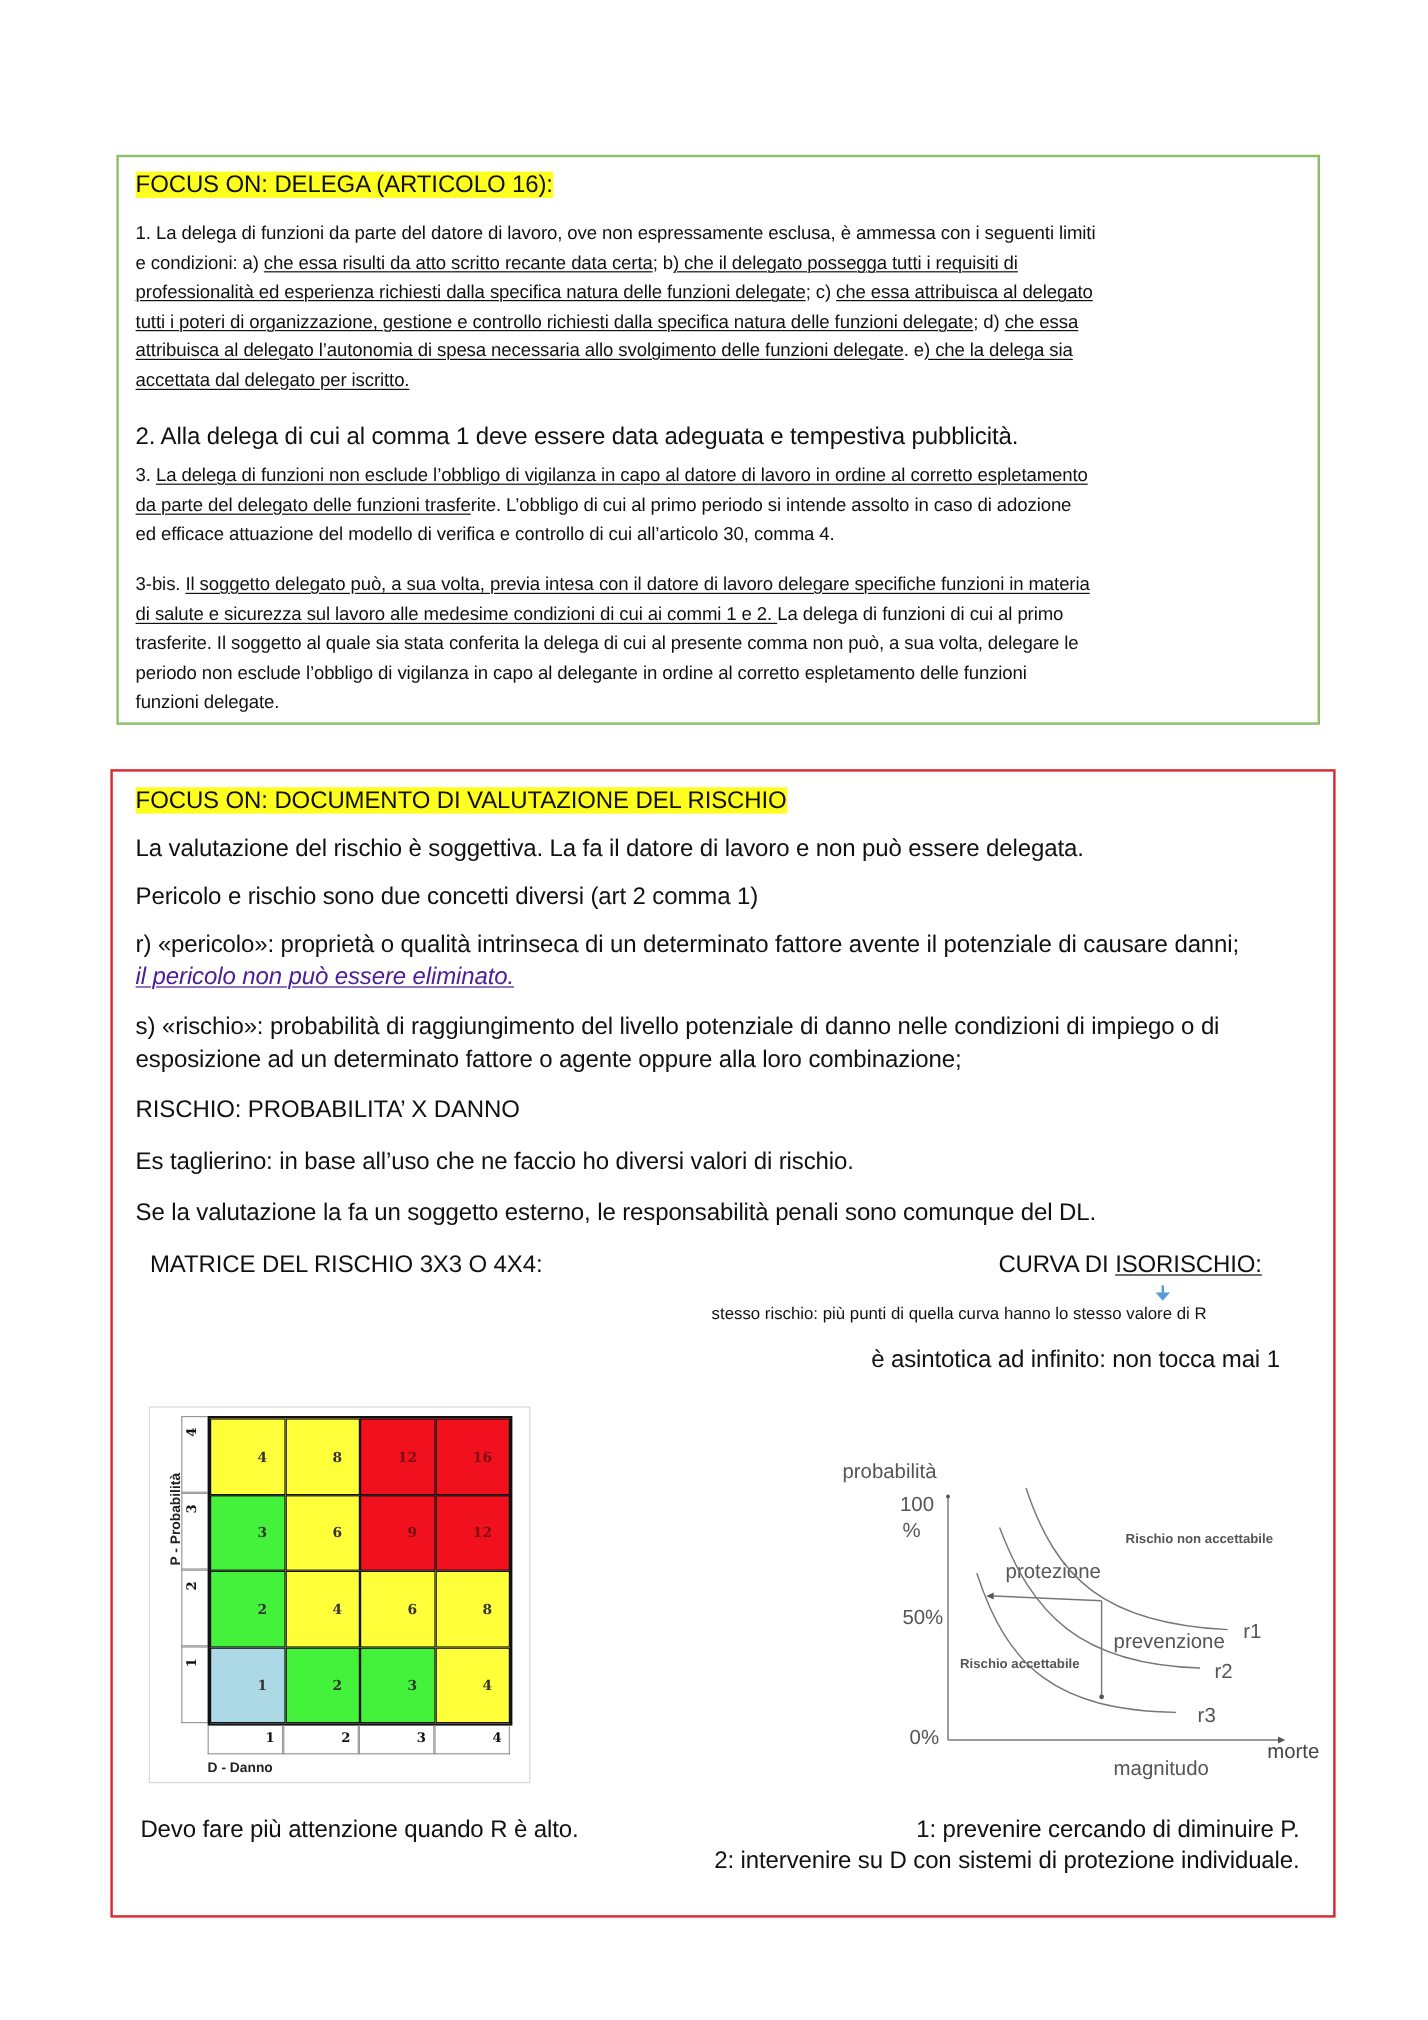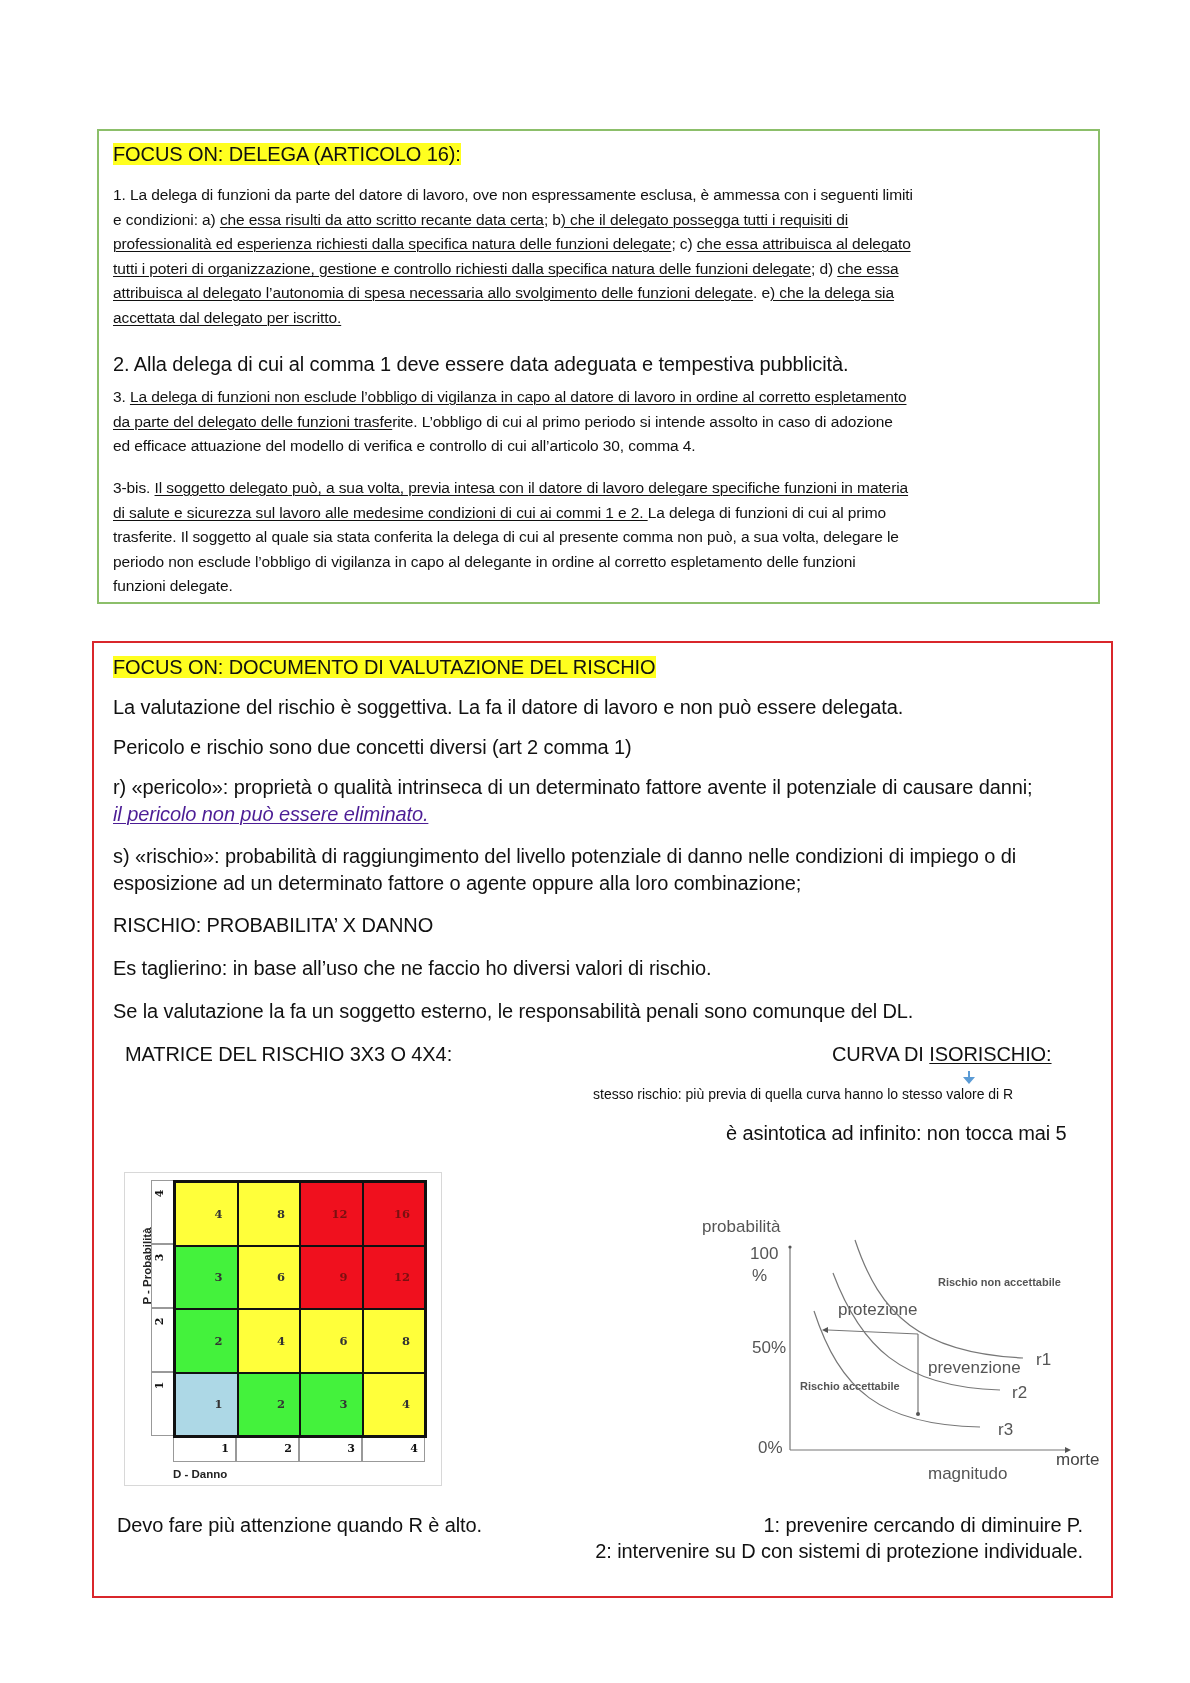--- a/index.html
+++ b/index.html
@@ -94,22 +94,22 @@
 
 <div class="t large" style="left:832px; top:1043px;">
   <span>CURVA DI </span><span class="u">ISORISCHIO:</span>
 </div>
 
 <svg style="position:absolute; left:962px; top:1071px;" width="14" height="14">
   <line x1="7" y1="0" x2="7" y2="7" stroke="#5b9bd5" stroke-width="2"></line>
   <polygon points="1,6 13,6 7,13" fill="#5b9bd5"></polygon>
 </svg>
 
-<div class="t" style="left:593px; top:1086px; font-size:14px;">stesso rischio: più previa di quella curva hanno lo stesso valore di R</div>
-<div class="t large" style="left:726px; top:1122px;">è asintotica ad infinito: non tocca mai 5</div>
+<div class="t" style="left:593px; top:1086px; font-size:14px;">stesso rischio: più punti di quella curva hanno lo stesso valore di R</div>
+<div class="t large" style="left:726px; top:1122px;">è asintotica ad infinito: non tocca mai 1</div>
 
 <div class="matrix-frame"></div>
 <div class="ylabel-rot">P - Probabilità</div>
 
 <div class="prow" style="top:1180px;">
     <span>4</span>
   </div>
 <div class="prow" style="top:1244px;">
     <span>3</span>
   </div>

